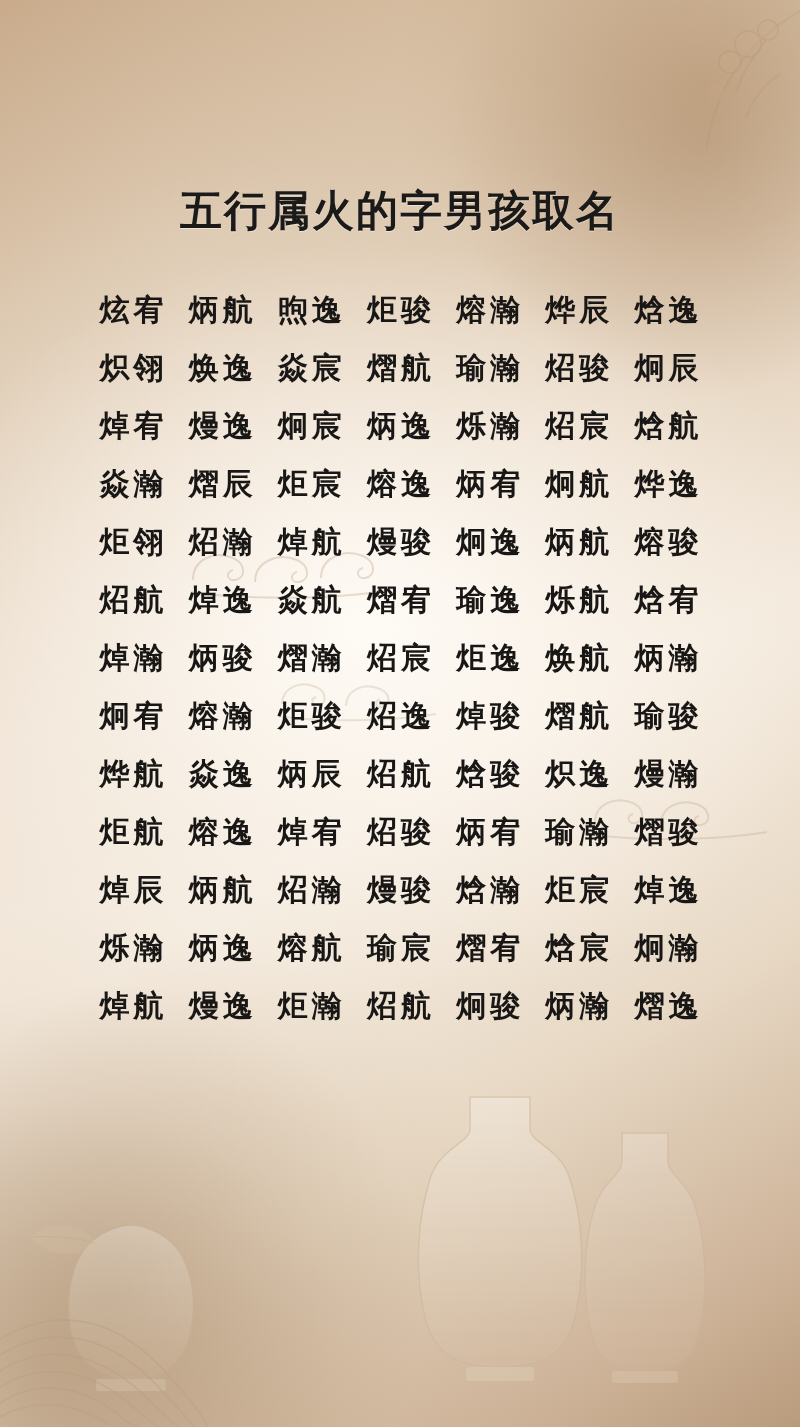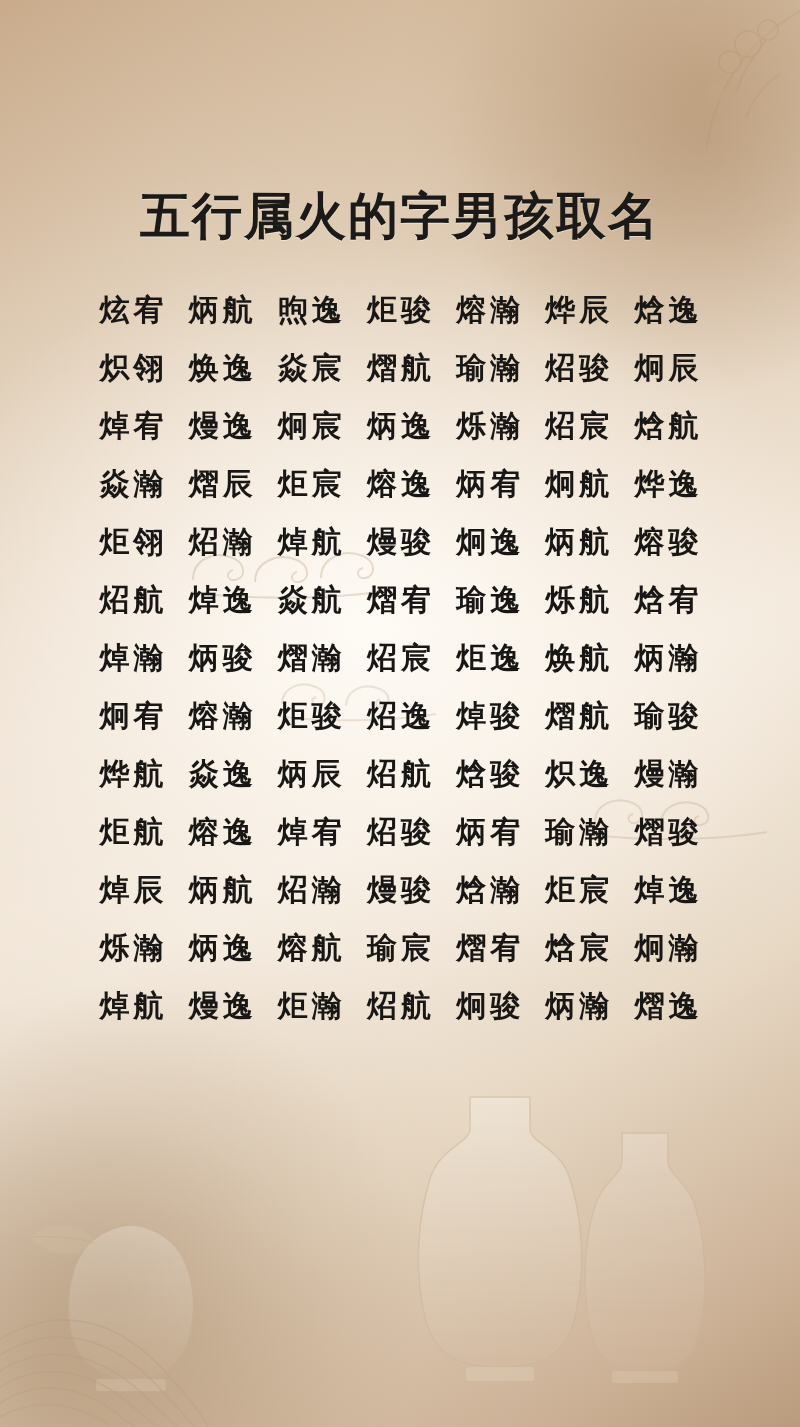--- a/index.html
+++ b/index.html
@@ -71,21 +71,21 @@
   }
 
   .title {
     position: absolute;
     top: 183px;
     left: 0;
     width: 800px;
     text-align: center;
     font-family: "DejaVu Sans", "Liberation Sans", sans-serif;
     font-weight: bold;
-    font-size: 50px;
+    font-size: 42px;
     letter-spacing: 2px;
     color: #1b1a18;
     text-shadow: 0 1px 0 rgba(255,255,255,0.45);
   }
 
   .grid {
     position: absolute;
     top: 288px;
     left: 96px;
     width: 610px;

